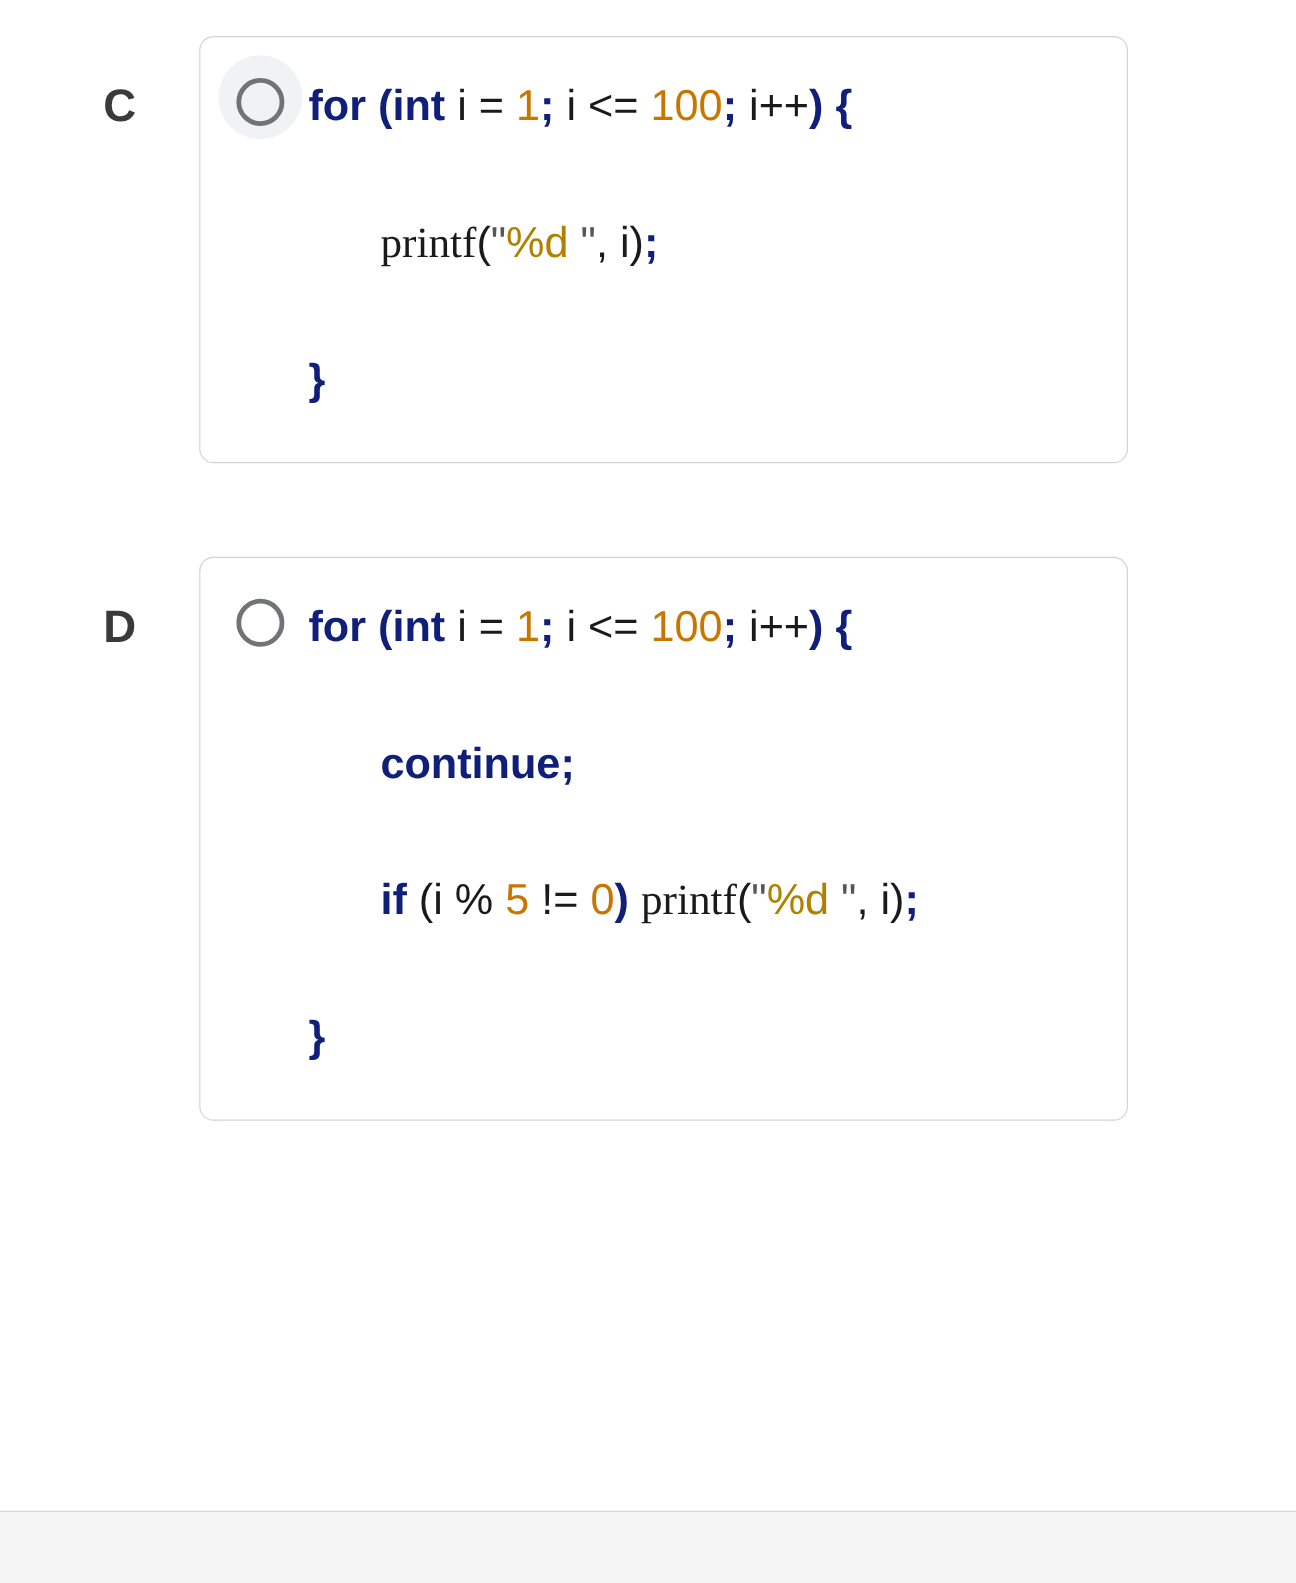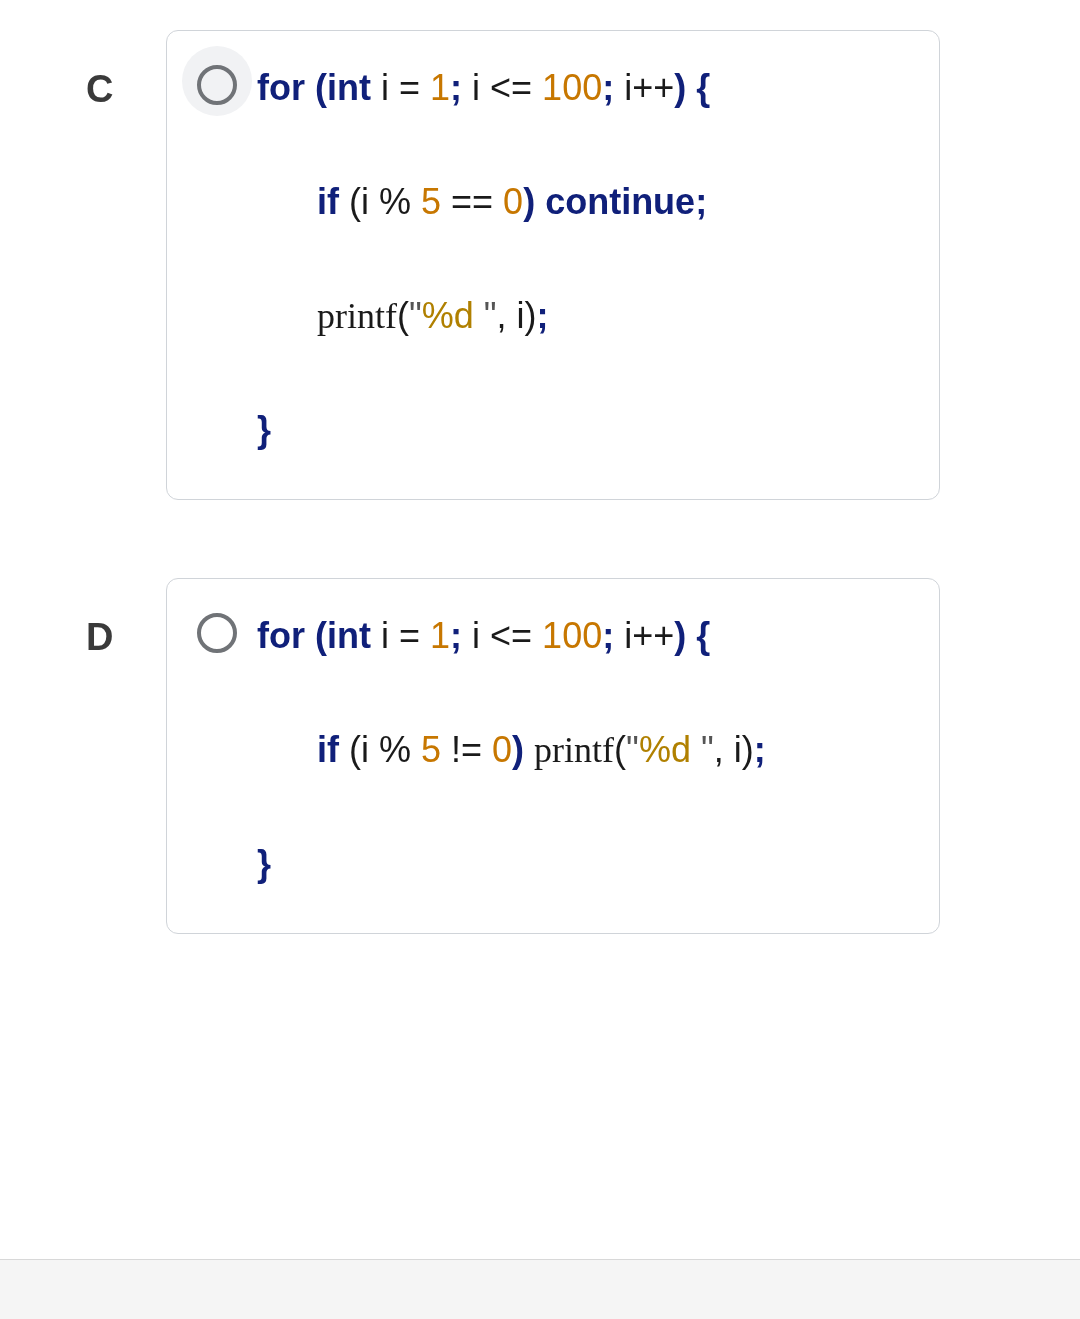--- a/index.html
+++ b/index.html
@@ -99,34 +99,34 @@
 
   <div class="option-row">
     <div class="option-letter">C</div>
     <div class="option-card">
       <div class="radio-wrap">
         <div class="radio-halo"></div>
         <div class="radio-circle"></div>
       </div>
       <div class="code-block">
         <div class="code-line"><span class="kw">for</span><span class="pun"> (</span><span class="typ">int</span><span class="pln"> i = </span><span class="num">1</span><span class="pun">;</span><span class="pln"> i &lt;= </span><span class="num">100</span><span class="pun">;</span><span class="pln"> i++</span><span class="pun">) {</span></div>
-        <div class="code-line indent1"><span class="kw">if</span><span class="pln"> (i % </span><span class="num">5</span><span class="pln"> == </span><span class="num">0</span><span class="pun">) </span><span class="kw">continue</span><span class="pun">;</span></div>
         <div class="code-line indent1"><span class="fn">printf</span><span class="pun2">(</span><span class="strq">"</span><span class="str">%d </span><span class="strq">"</span><span class="pln">, i)</span><span class="pun">;</span></div>
         <div class="code-line"><span class="pun">}</span></div>
       </div>
     </div>
   </div>
 
   <div class="option-row">
     <div class="option-letter">D</div>
     <div class="option-card">
       <div class="radio-wrap">
         <div class="radio-circle"></div>
       </div>
       <div class="code-block">
         <div class="code-line"><span class="kw">for</span><span class="pun"> (</span><span class="typ">int</span><span class="pln"> i = </span><span class="num">1</span><span class="pun">;</span><span class="pln"> i &lt;= </span><span class="num">100</span><span class="pun">;</span><span class="pln"> i++</span><span class="pun">) {</span></div>
+        <div class="code-line indent1"><span class="kw">continue</span><span class="pun">;</span></div>
         <div class="code-line indent1"><span class="kw">if</span><span class="pln"> (i % </span><span class="num">5</span><span class="pln"> != </span><span class="num">0</span><span class="pun">) </span><span class="fn">printf</span><span class="pun2">(</span><span class="strq">"</span><span class="str">%d </span><span class="strq">"</span><span class="pln">, i)</span><span class="pun">;</span></div>
         <div class="code-line"><span class="pun">}</span></div>
       </div>
     </div>
   </div>
 
 </div>
 
 </body></html>

